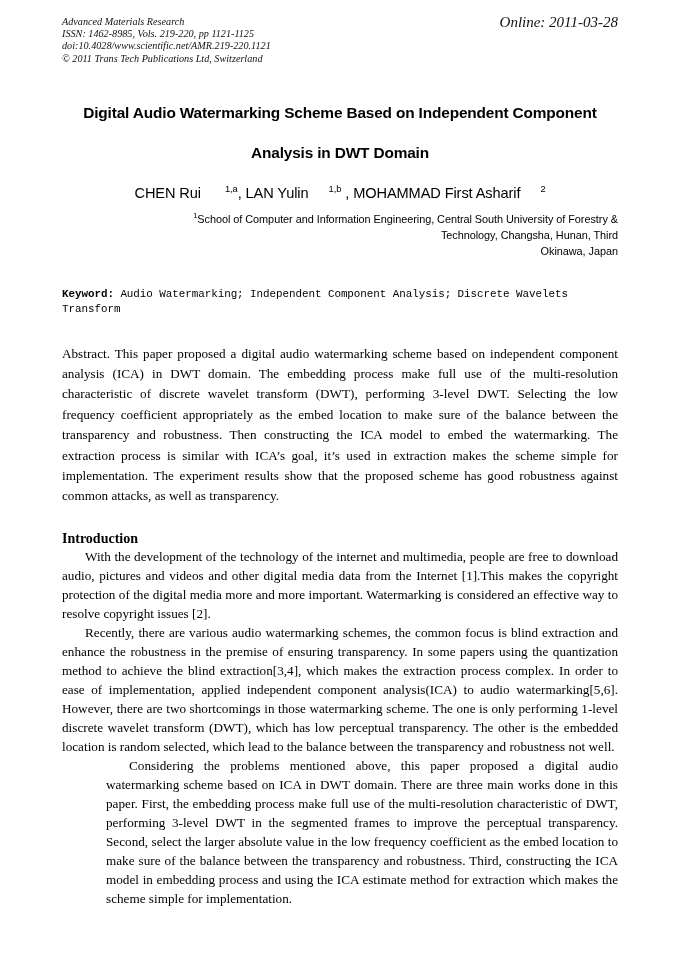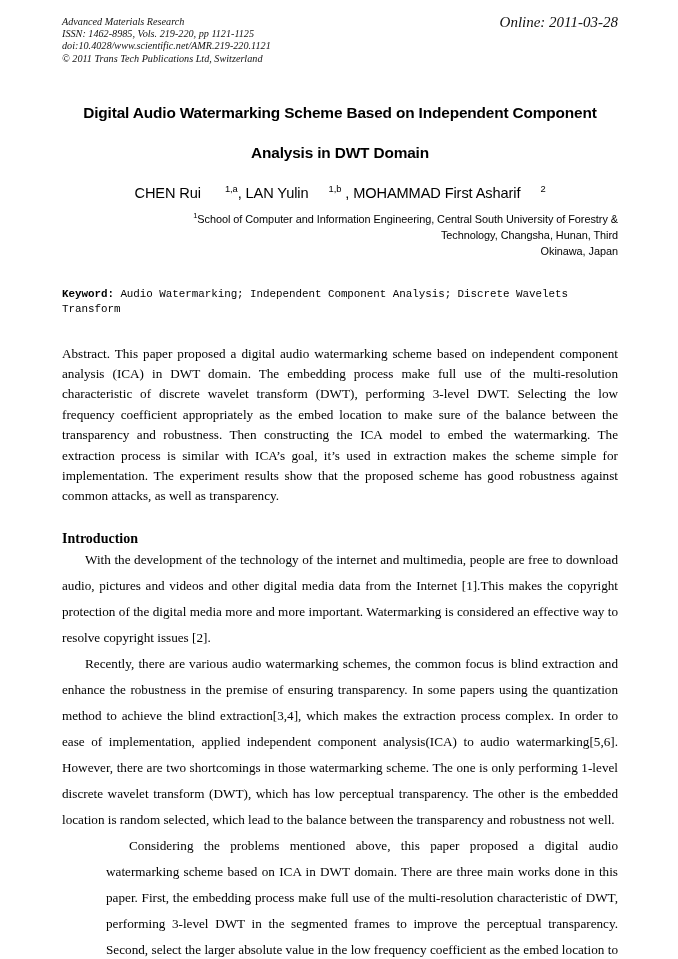--- a/index.html
+++ b/index.html
@@ -124,21 +124,21 @@
   .section-heading {
     margin-top: 23px;
     font-family: "Liberation Serif", serif;
     font-weight: bold;
     font-size: 14px;
     line-height: 17px;
   }
   .body-para {
     font-family: "Liberation Serif", serif;
     font-size: 13.2px;
-    line-height: 26px;
+    line-height: 19px;
     text-align: justify;
     text-justify: inter-word;
     text-indent: 23px;
     margin-top: 7px;
   }
   .body-para.tight { margin-top: 0; }
   .body-para:last-child { text-align: justify; margin-left: 44px; }
 </style>
 </head>
 <body>

